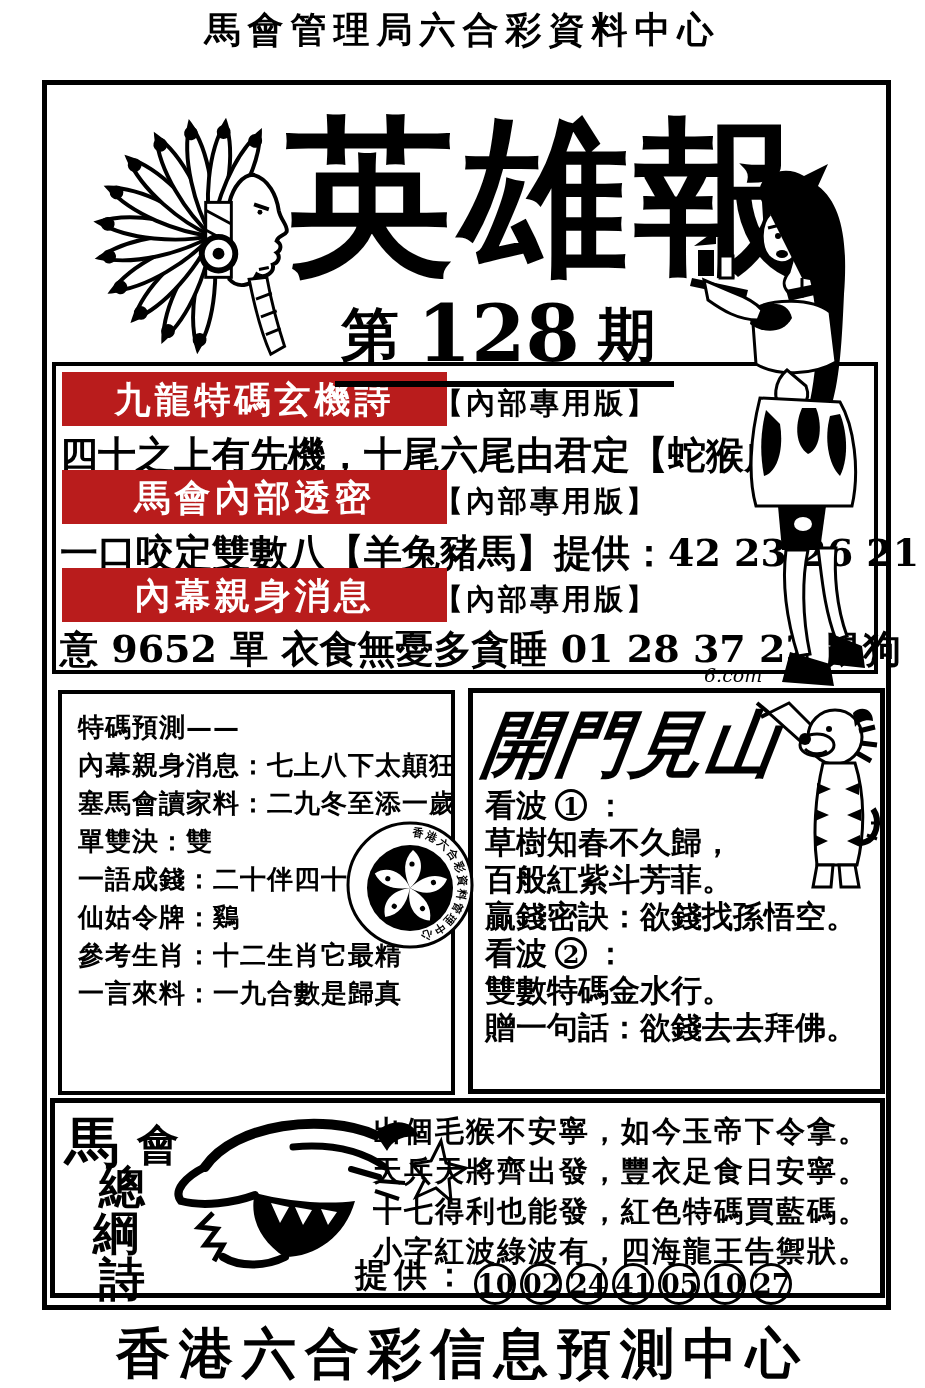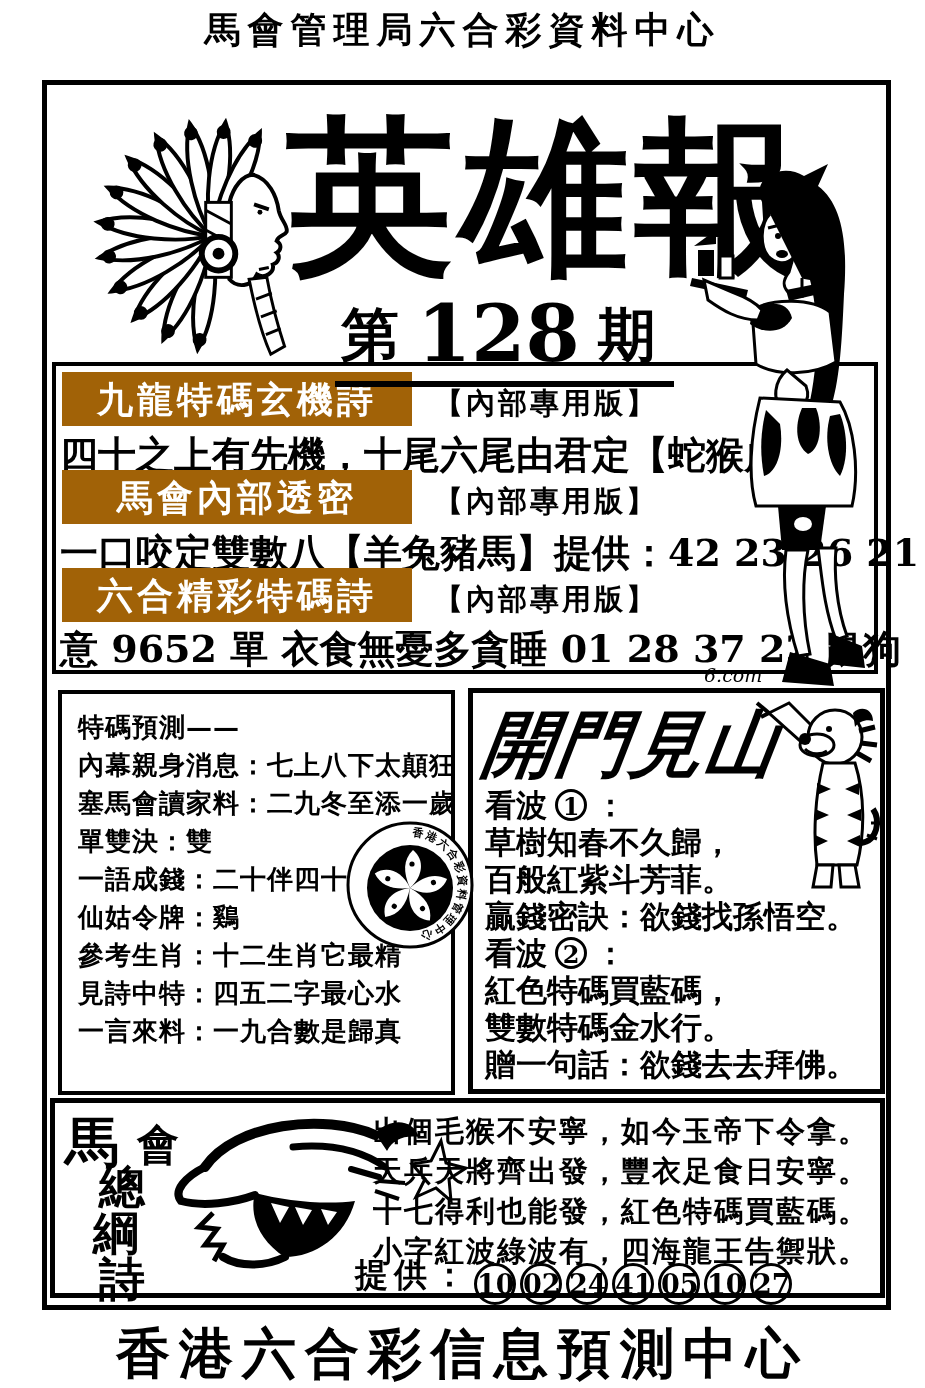--- a/index.html
+++ b/index.html
@@ -33,21 +33,21 @@
   .issue-line .pre, .issue-line .suf { font-size:58px; font-weight:bold; vertical-align:6px; }
   .issue-line .num { font-size:78px; font-weight:bold; margin:8px 18px; font-family:"DejaVu Serif",serif; }
   .woman-svg { position:absolute; left:690px; top:158px; width:220px; height:532px; z-index:6; }
 
   
   .sections-box {
     position:absolute; left:52px; top:362px; width:826px; height:312px;
     border:4px solid #000; z-index:1;
   }
   .sec-bar {
-    position:absolute; left:6px; width:350px; height:54px; background:#a16207;
+    position:absolute; left:6px; width:385px; height:54px; background:#b91c1c;
     color:#fff; text-align:center; line-height:54px; font-size:36px; font-weight:bold;
     letter-spacing:4px; white-space:nowrap;
   }
   .sec-edition { position:absolute; left:378px; font-size:29px; font-weight:bold; letter-spacing:3px; white-space:nowrap; }
   .sec-content { position:absolute; left:4px; font-size:38px; font-weight:bold; white-space:nowrap; letter-spacing:0px; }
   .bar1 { top:6px; } .ed1 { top:18px; } .ct1 { top:64px; }
   .bar2 { top:104px; } .ed2 { top:116px; } .ct2 { top:162px; }
   .bar3 { top:202px; } .ed3 { top:214px; } .ct3 { top:258px; }
 
   .watermark { position:absolute; left:704px; top:664px; font-size:19px; font-style:italic; z-index:8; }
@@ -218,36 +218,35 @@
 
   <div class="sections-box">
     <div class="sec-bar bar1">九龍特碼玄機詩</div>
     <div class="sec-edition ed1">【內部專用版】</div>
     <div class="sec-content ct1">四十之上有先機，十尾六尾由君定【蛇猴虎豬】</div>
 
     <div class="sec-bar bar2">馬會內部透密</div>
     <div class="sec-edition ed2">【內部專用版】</div>
     <div class="sec-content ct2">一口咬定雙數八【羊兔豬馬】提供：42 23 26 21</div>
 
-    <div class="sec-bar bar3">六合精彩特碼詩</div>
+    <div class="sec-bar bar3">內幕親身消息</div>
     <div class="sec-edition ed3">【內部專用版】</div>
     <div class="sec-content ct3">意 9652 單 衣食無憂多貪睡 01 28 37 22 鼠狗</div>
   </div>
 
   <div class="watermark">6.com</div>
 
   <div class="pred-box">
     <div class="pred-line">特碼預測——</div>
     <div class="pred-line">內幕親身消息：七上八下太顛狂</div>
     <div class="pred-line">塞馬會讀家料：二九冬至添一歲</div>
     <div class="pred-line">單雙決：雙</div>
     <div class="pred-line">一語成錢：二十伴四十</div>
     <div class="pred-line">仙姑令牌：鷄</div>
     <div class="pred-line">參考生肖：十二生肖它最精</div>
-    <div class="pred-line">見詩中特：四五二字最心水</div>
     <div class="pred-line">一言來料：一九合數是歸真</div>
   </div>
 
   <svg class="seal-svg" viewBox="0 0 130 130" xmlns="http://www.w3.org/2000/svg">
     <defs>
         <path id="rim" d="M65,16 a49,49 0 1,1 -0.01,0"></path>
       </defs>
     <circle cx="65" cy="65" r="62" fill="#fff" stroke="#000" stroke-width="3"></circle>
     <text font-size="11" font-weight="bold" fill="#000" letter-spacing="2">
       <textPath href="#rim" xlink:href="#rim" startOffset="2">香港六合彩資料管理中心</textPath>
@@ -296,21 +295,20 @@
       <path d="M106,150 C122,148 126,128 118,116" fill="none" stroke="#000" stroke-width="6"></path>
       <path d="M112,142 l10,4 M116,130 l10,0" stroke="#000" stroke-width="3"></path>
     </svg>
 
     <div class="kaimen-lines">
       <div class="k-line"><span>看波</span><span class="circ">1</span><span>：</span></div>
       <div class="k-line">草樹知春不久歸，</div>
       <div class="k-line">百般紅紫斗芳菲。</div>
       <div class="k-line">贏錢密訣：欲錢找孫悟空。</div>
       <div class="k-line"><span>看波</span><span class="circ">2</span><span>：</span></div>
-      <div class="k-line">紅色特碼買藍碼，</div>
       <div class="k-line">雙數特碼金水行。</div>
       <div class="k-line">贈一句話：欲錢去去拜佛。</div>
     </div>
   </div>
 
   <div class="zong-box">
     <span class="zchar zc0">馬</span>
     <span class="zchar zc1">會</span>
     <span class="zchar zc2">總</span>
     <span class="zchar zc3">綱</span>

